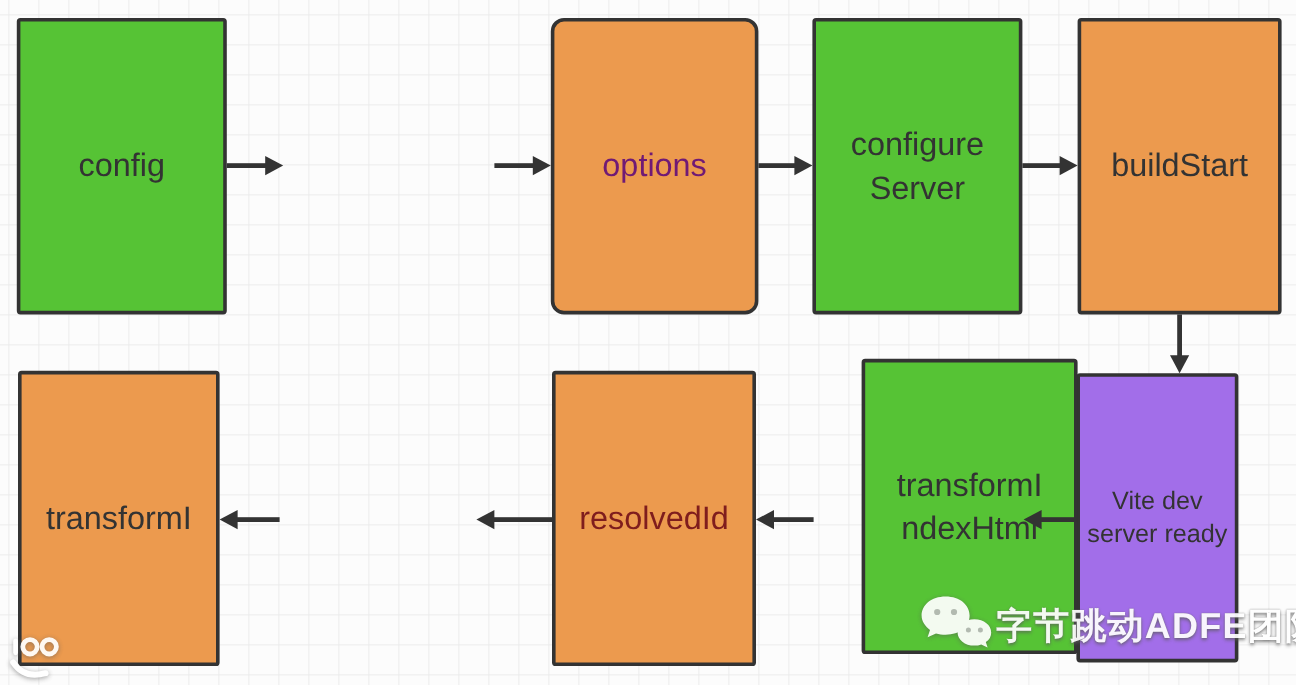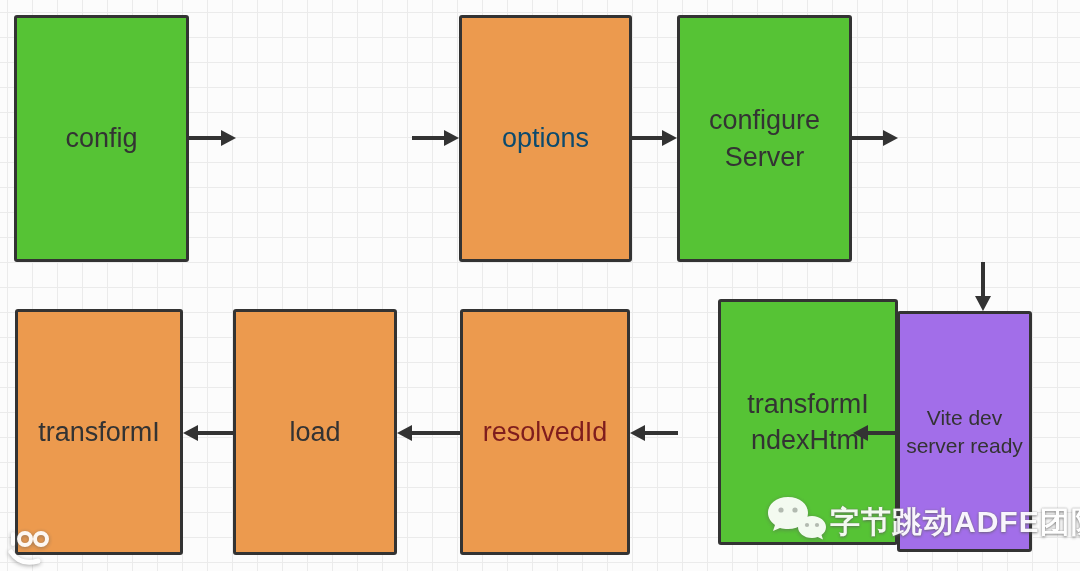--- a/index.html
+++ b/index.html
@@ -85,35 +85,35 @@
   .wm svg{filter:drop-shadow(0 1px 2px rgba(90,90,90,.6));opacity:.93;}
 </style>
 </head>
 <body>
 
 <div id="canvas" style="background-color: rgb(252, 252, 252); padding-left: 28px;">
 
   <div class="node n-config" style="background-color: rgb(86, 195, 53); border-color: rgb(51, 51, 51); color: rgb(51, 51, 51);">config</div>
 
 
-  <div class="node n-options" style="background-color: rgb(236, 154, 78); border-color: rgb(51, 51, 51); color: #0c4a6e;">options</div>
+  <div class="node n-options" style="background-color: rgb(236, 154, 78); border-color: rgb(51, 51, 51); color: #701a75; border-radius: 11px;">options</div>
 
   <div class="node n-configureServer" style="background-color: rgb(86, 195, 53); border-color: rgb(51, 51, 51); color: rgb(51, 51, 51);">configure
 Server</div>
 
+  <div class="node n-buildStart" style="background-color: rgb(236, 154, 78); border-color: rgb(51, 51, 51); color: rgb(51, 51, 51);">buildStart</div>
 
   <div class="node small-label n-viteDevServerReady" style="background-color: rgb(162, 110, 233); border-color: rgb(51, 51, 51); color: rgb(51, 51, 51);">Vite dev
 server ready</div>
 
   <div class="node n-transformIndexHtml" style="background-color: rgb(86, 195, 53); border-color: rgb(51, 51, 51); color: rgb(51, 51, 51);">transformI
 ndexHtml</div>
 
   <div class="node n-resolvedId" style="background-color: rgb(236, 154, 78); border-color: rgb(51, 51, 51); color: #7f1d1d;">resolvedId</div>
 
-  <div class="node n-load" style="background-color: rgb(236, 154, 78); border-color: rgb(51, 51, 51); color: rgb(51, 51, 51);">load</div>
 
   <div class="node n-transform" style="background-color: rgb(236, 154, 78); border-color: rgb(51, 51, 51); color: rgb(51, 51, 51);">transformI</div>
 
   <div class="arrow arrow-r ar1">
     <div class="shaft" style="background-color: rgb(51, 51, 51);"></div>
     <div class="head" style="border-left-color: rgb(51, 51, 51);"></div>
   </div>
   <div class="arrow arrow-r ar2">
     <div class="shaft" style="background-color: rgb(51, 51, 51);"></div>
     <div class="head" style="border-left-color: rgb(51, 51, 51);"></div>

